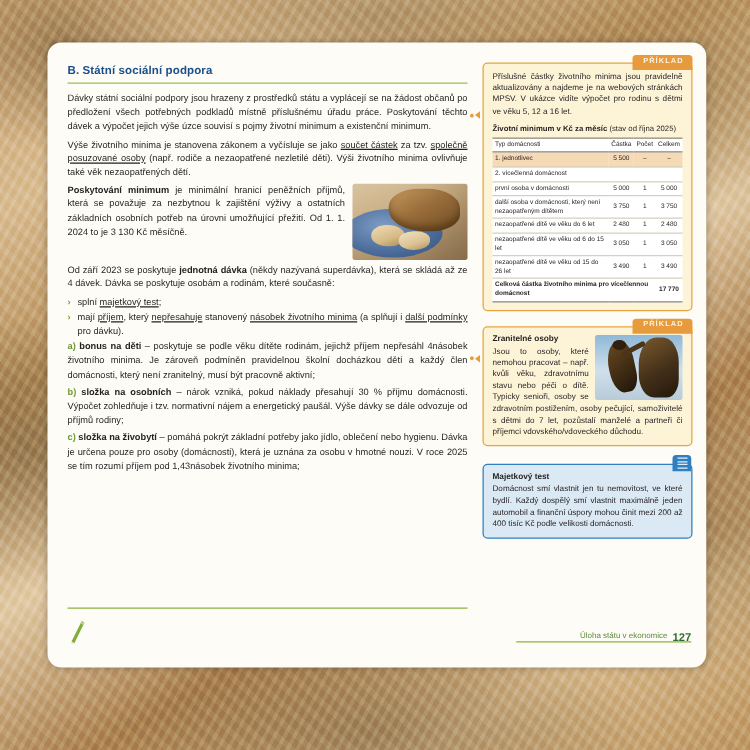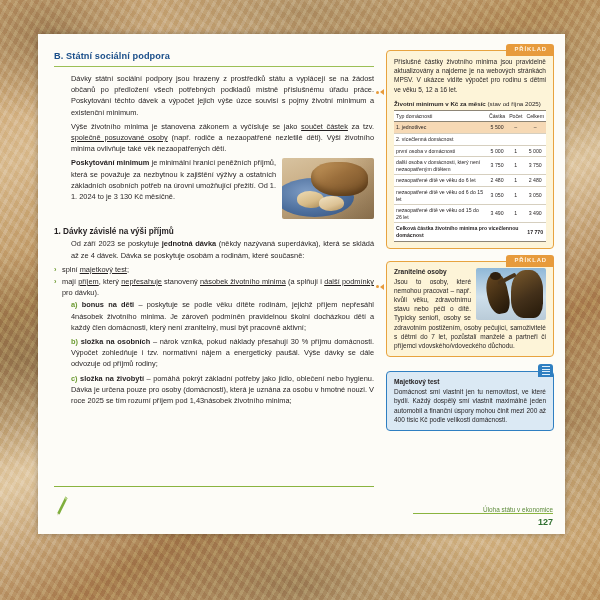--- a/index.html
+++ b/index.html
@@ -34,20 +34,21 @@
     pointer-events: none;
   }
 
   
   #sheet {
     position: absolute;
     left: 38px; top: 34px;
     width: 527px; height: 500px;
     background: #fdfcf7;
     box-shadow: 0 0 6px rgba(0,0,0,.28);
+    border-radius: 11px;
   }
 
   
   .main-col {
     position: absolute;
     left: 16px; top: 17px;
     width: 320px;
   }
   .sec-head {
     color: #1b4f8a;
@@ -57,21 +58,21 @@
     letter-spacing: .1px;
   }
   .rule {
     border: 0; border-top: 1px solid #9bbf55;
     margin: 0 0 6px 0;
   }
   .para {
     font-size: 7.4px;
     line-height: 11.2px;
     color: #231f20;
-    margin: 0 0 3px 17px;
+    margin: 0 0 3px 0;
     text-align: justify;
     text-justify: inter-word;
   }
   .para b { font-weight: bold; }
   .para u { text-decoration: underline; }
   .num-head {
     font-size: 8.2px; font-weight: bold; color: #231f20;
     margin: 6px 0 2px 0;
   }
   .li {
@@ -275,22 +276,22 @@
     background: #dbe9f4;
     border: 1px solid #2f7fc1;
     border-radius: 4px;
     padding: 6px 7px;
   }
   .b-title { font-size: 6.6px; font-weight: bold; color: #231f20; margin: 0 0 2px 0; }
   .b-text { font-size: 6.5px; line-height: 9.2px; color: #231f20; margin: 0; text-align: justify; }
 
   
   .footer {
-    position: absolute; right: 12px; bottom: 7px;
-    display: flex; align-items: flex-end; gap: 4px; flex-direction: column;
+    position: absolute; right: 12px; bottom: 19px;
+    display: flex; align-items: flex-start; gap: 4px;
   }
   .footer .ftxt { font-size: 6.4px; color: #5c8a3a; }
   .footer .fnum { font-size: 9px; font-weight: bold; color: #2f6f2f; }
   .footer-rule {
     position: absolute; right: 12px; bottom: 20px; width: 140px;
     border-top: 1.4px solid #8ab43f;
   }
 </style>
 </head>
 <body>
@@ -313,21 +314,20 @@
         <div class="plate"></div>
         <div class="loaf"></div>
         <div class="slice1"></div>
         <div class="slice2"></div>
       </div>
 
       <p class="para"><b>Poskytování minimum</b><span> je minimální hranicí peněžních příjmů, která se považuje za nezbytnou k zajištění výživy a ostatních základních osobních potřeb na úrovni umožňující přežití. Od 1. 1. 2024 to je 3 130 Kč měsíčně.</span></p>
 
       <div style="clear:both"></div>
 
-      <h3 class="num-head">1. Dávky závislé na výši příjmů</h3>
 
       <p class="para"><span>Od září 2023 se poskytuje </span><b>jednotná dávka</b><span> (někdy nazývaná superdávka), která se skládá až ze 4 dávek. Dávka se poskytuje osobám a rodinám, které současně:</span></p>
 
       <div class="li">
         <span class="dash">›</span><span>splní </span><u>majetkový test</u><span>;</span>
       </div>
 
       <div class="li">
         <span class="dash">›</span><span>mají </span><u>příjem</u><span>, který </span><u>nepřesahuje</u><span> stanovený </span><u>násobek životního minima</u><span> (a splňují i </span><u>další podmínky</u><span> pro dávku).</span>
       </div>

